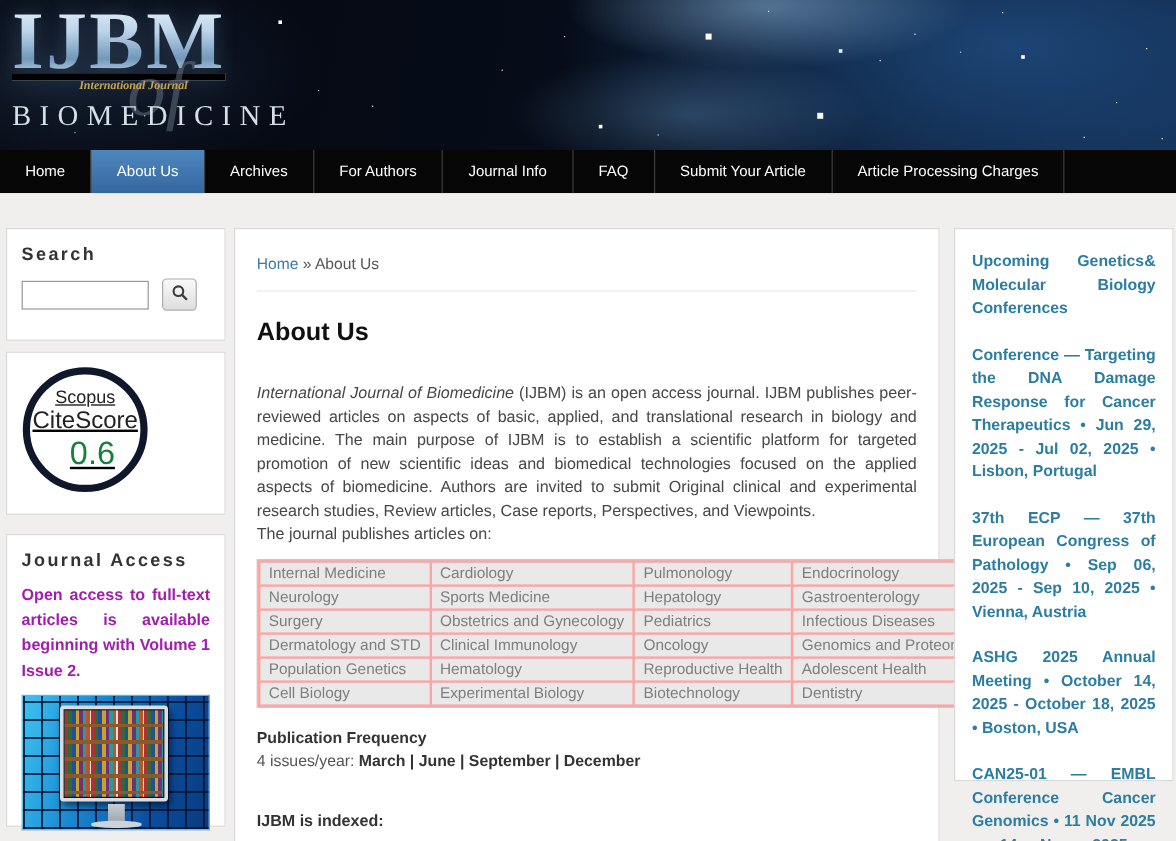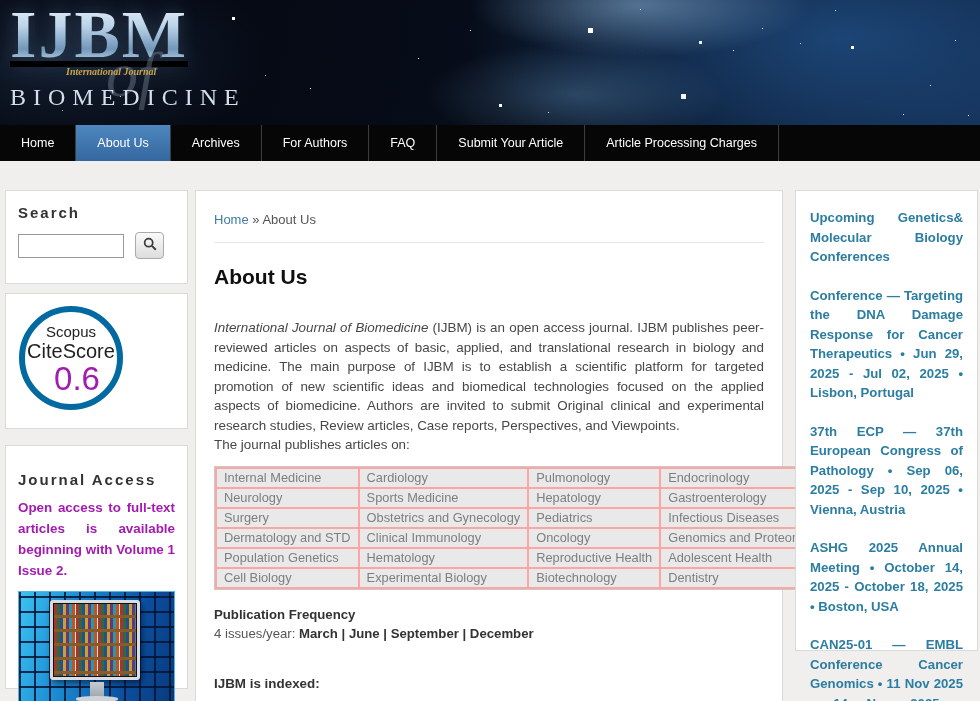--- a/index.html
+++ b/index.html
@@ -75,28 +75,28 @@
   .search-row { margin-top:11px; display:flex; align-items:center; }
   .search-input { width:106px; height:24px; border:1px solid #999; background:#fff; padding:0 4px; font-size:12px; }
   .search-button {
     margin-left:11px; width:29px; height:27px; border:1px solid #aaa; border-radius:4px;
     background:linear-gradient(180deg,#fafafa,#ddd); cursor:pointer;
     display:flex; align-items:center; justify-content:center;
   }
   .citescore-panel { left:5px; top:132px; width:183px; height:136px; }
   .cs-circle {
     position:absolute; left:13px; top:12px; width:104px; height:104px;
-    border:6px solid #0369a1; border-radius:50%; background:#fff;
-    display:flex; flex-direction:column; align-items:center; justify-content:center;
+    border:6px solid #0f172a; border-radius:50%; background:#fff;
+    display:flex; flex-direction:column; align-items:center; justify-content:center;text-decoration:underline;
   }
   .cs-l1 { font-size:15px; color:#222; line-height:17px; }
   .cs-l2 { font-size:20px; color:#222; line-height:23px; }
-  .cs-val { font-size:33px; color:#a21caf; line-height:31px;margin-left:12px; }
-
-  .access-panel { left:5px; top:284px; width:183px; height:244px; padding:25px 12px; }
+  .cs-val { font-size:27px; color:#15803d; line-height:31px;margin-left:12px; }
+
+  .access-panel { left:5px; top:284px; width:183px; height:244px; padding:13px 12px; }
   .access-text { margin-top:9px; font-size:13.4px; font-weight:bold; color:#a21caf; line-height:21px; text-align:justify; }
   .access-img {
     position:relative; margin-top:10px; width:157px; height:113px;
     border:1px solid #58b4e4; overflow:hidden;
     background:
       repeating-linear-gradient(90deg, rgba(2,20,52,.85) 0 2px, transparent 2px 15px),
       repeating-linear-gradient(0deg,  rgba(2,20,52,.85) 0 2px, transparent 2px 15px),
       linear-gradient(105deg,#3cc4f2 0%,#1b8ad2 35%,#0b4e9e 72%,#083a7c 100%);
   }
   .monitor {
@@ -148,20 +148,21 @@
       <div class="logo-sub">International Journal</div>
       <div class="logo-title">BIOMEDICINE</div>
     </div>
   </header>
 
   <nav class="main-nav">
     <div class="nav-item">Home</div>
     <div class="nav-item active">About Us</div>
     <div class="nav-item">Archives</div>
     <div class="nav-item">For Authors</div>
+    <div class="nav-item">Journal Info</div>
     <div class="nav-item">FAQ</div>
     <div class="nav-item">Submit Your Article</div>
     <div class="nav-item">Article Processing Charges</div>
   </nav>
 
   <div class="content">
 
     <section class="panel search-panel">
       <h3 class="panel-heading">Search</h3>
       <div class="search-row">

